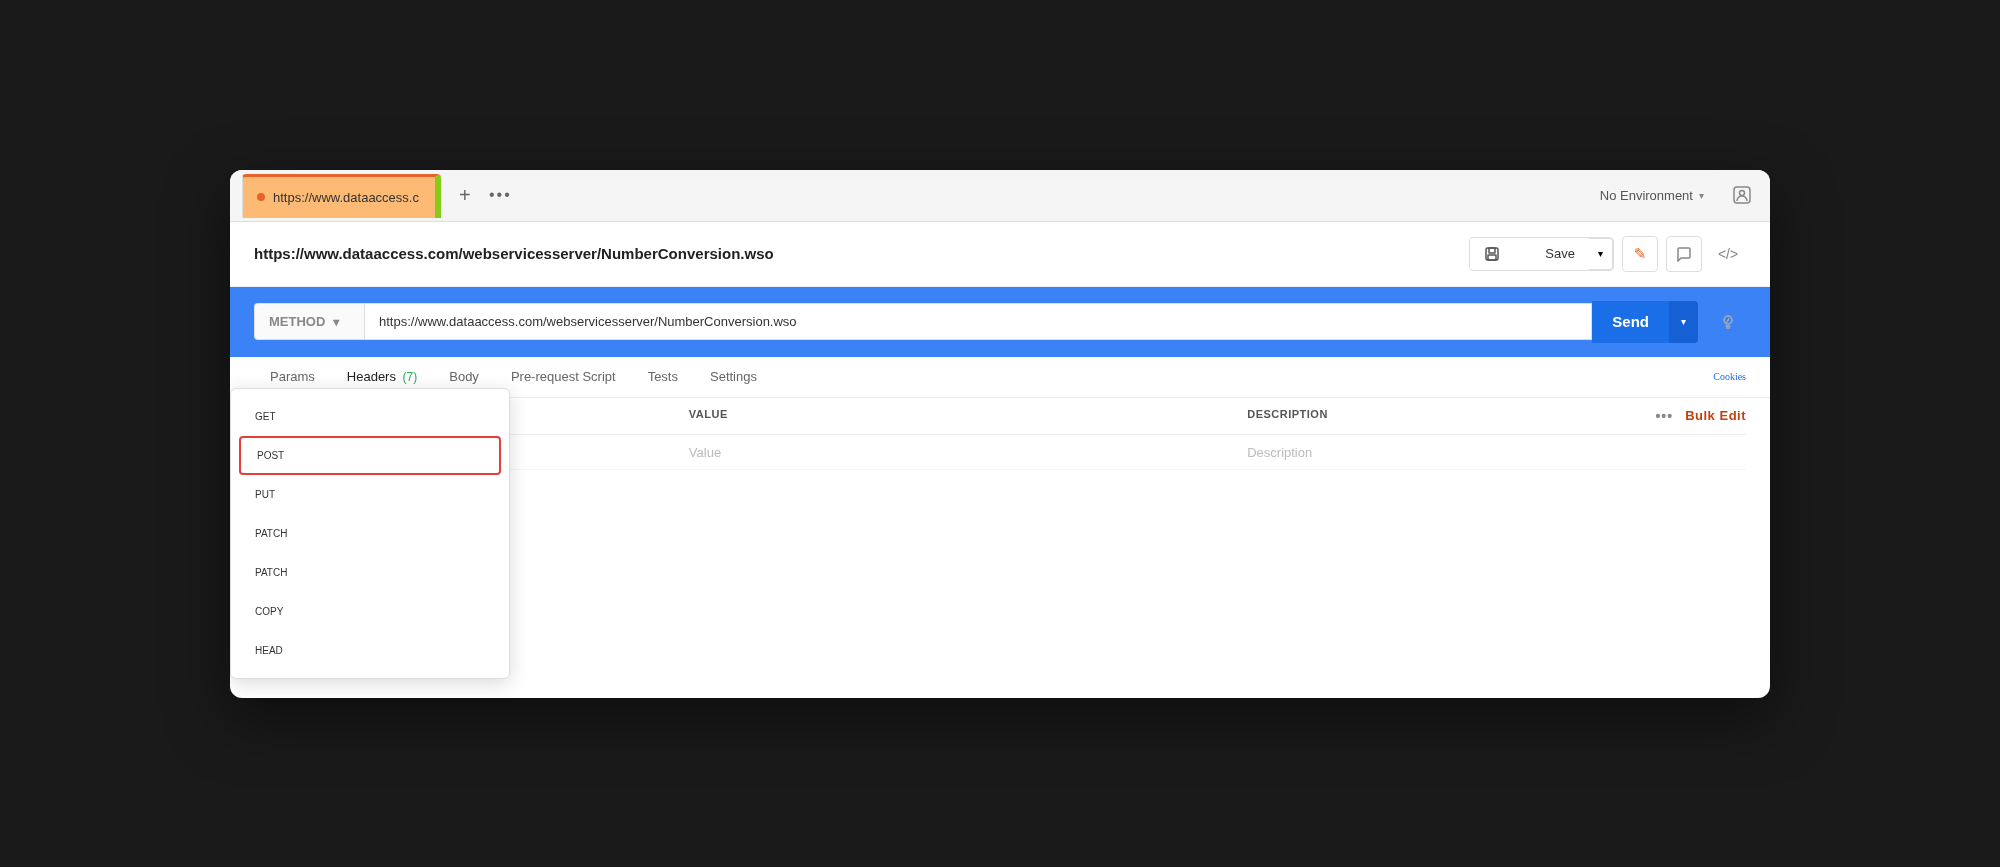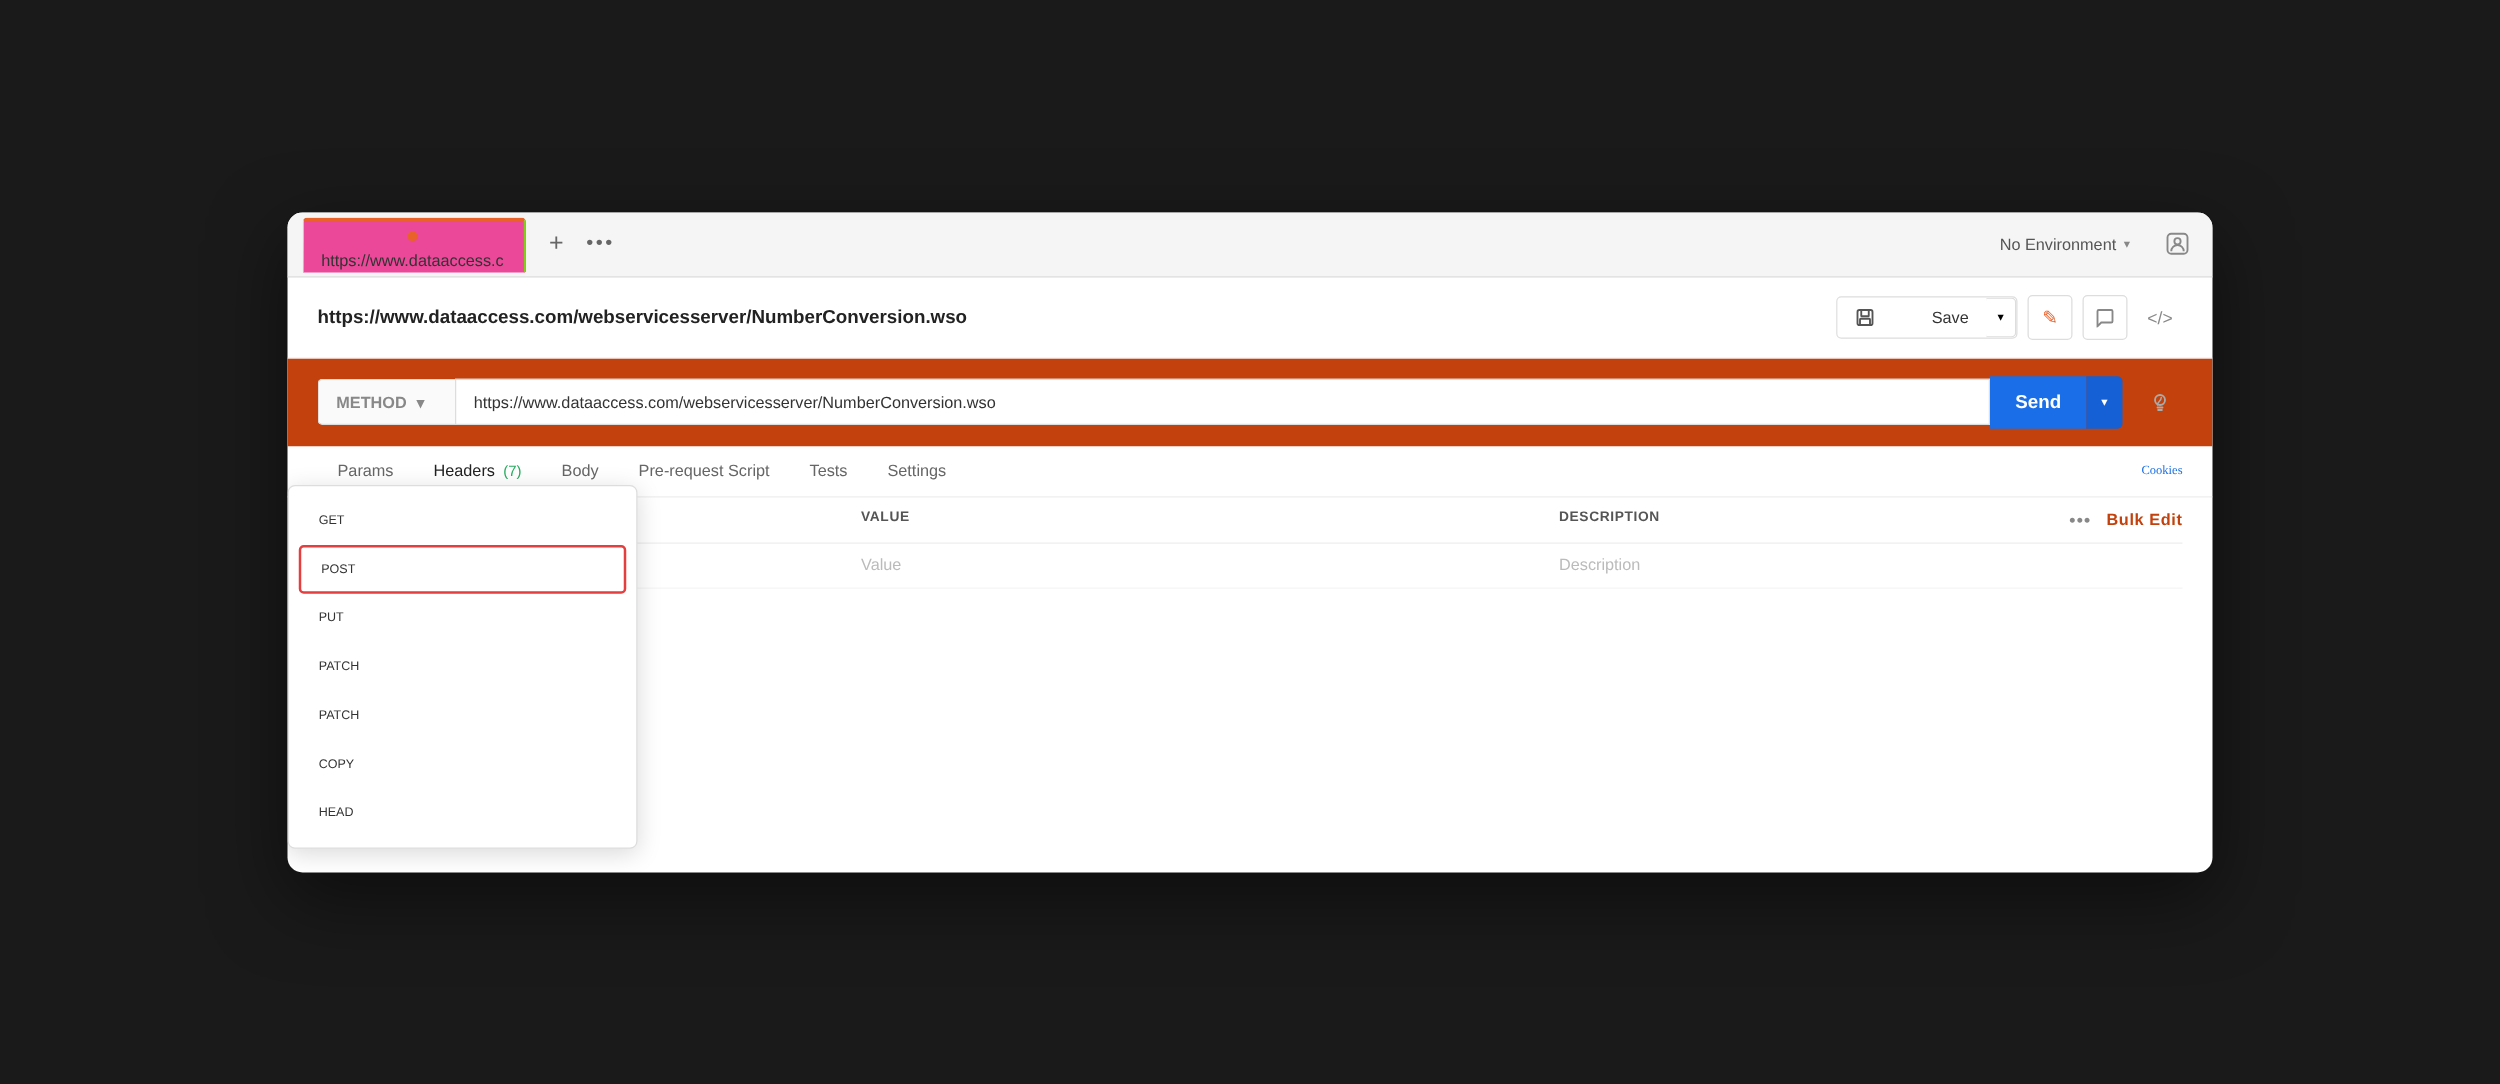--- a/index.html
+++ b/index.html
@@ -22,36 +22,35 @@
     .tab-bar {
       display: flex;
       align-items: center;
       background: #f5f5f5;
       border-bottom: 1px solid #ddd;
       padding: 0 12px;
       height: 52px;
       gap: 8px;
     }
     .tab-active {
-      background: #ec4899;
+      background: #fdba74;
       border-top: 3px solid #e8622a;
       border-left: 1px solid #ddd;
-      border-right: 2px solid #84cc16;
+      border-right: 6px solid #84cc16;
       border-bottom: none;
       padding: 8px 16px 8px 14px;
       border-radius: 4px 4px 0 0;
       display: flex;
       align-items: center;
       gap: 8px;
       font-size: 13px;
       color: #333;
       cursor: pointer;
       margin-bottom: -1px;
       height: 44px;
-      flex-direction: column;
     }
     .tab-dot {
       width: 8px;
       height: 8px;
       background: #e8622a;
       border-radius: 50%;
       flex-shrink: 0;
     }
     .tab-add {
       width: 32px;
@@ -164,21 +163,21 @@
       cursor: pointer;
       font-size: 16px;
       color: #888;
     }
     
     .request-bar {
       display: flex;
       align-items: center;
       padding: 14px 24px;
       gap: 0;
-      background: #c2410c;
+      background: #3b82f6;
     }
     .method-selector {
       display: flex;
       align-items: center;
       gap: 8px;
       padding: 10px 14px;
       border: 1px solid #ddd;
       border-right: none;
       border-radius: 4px 0 0 4px;
       font-size: 13px;

